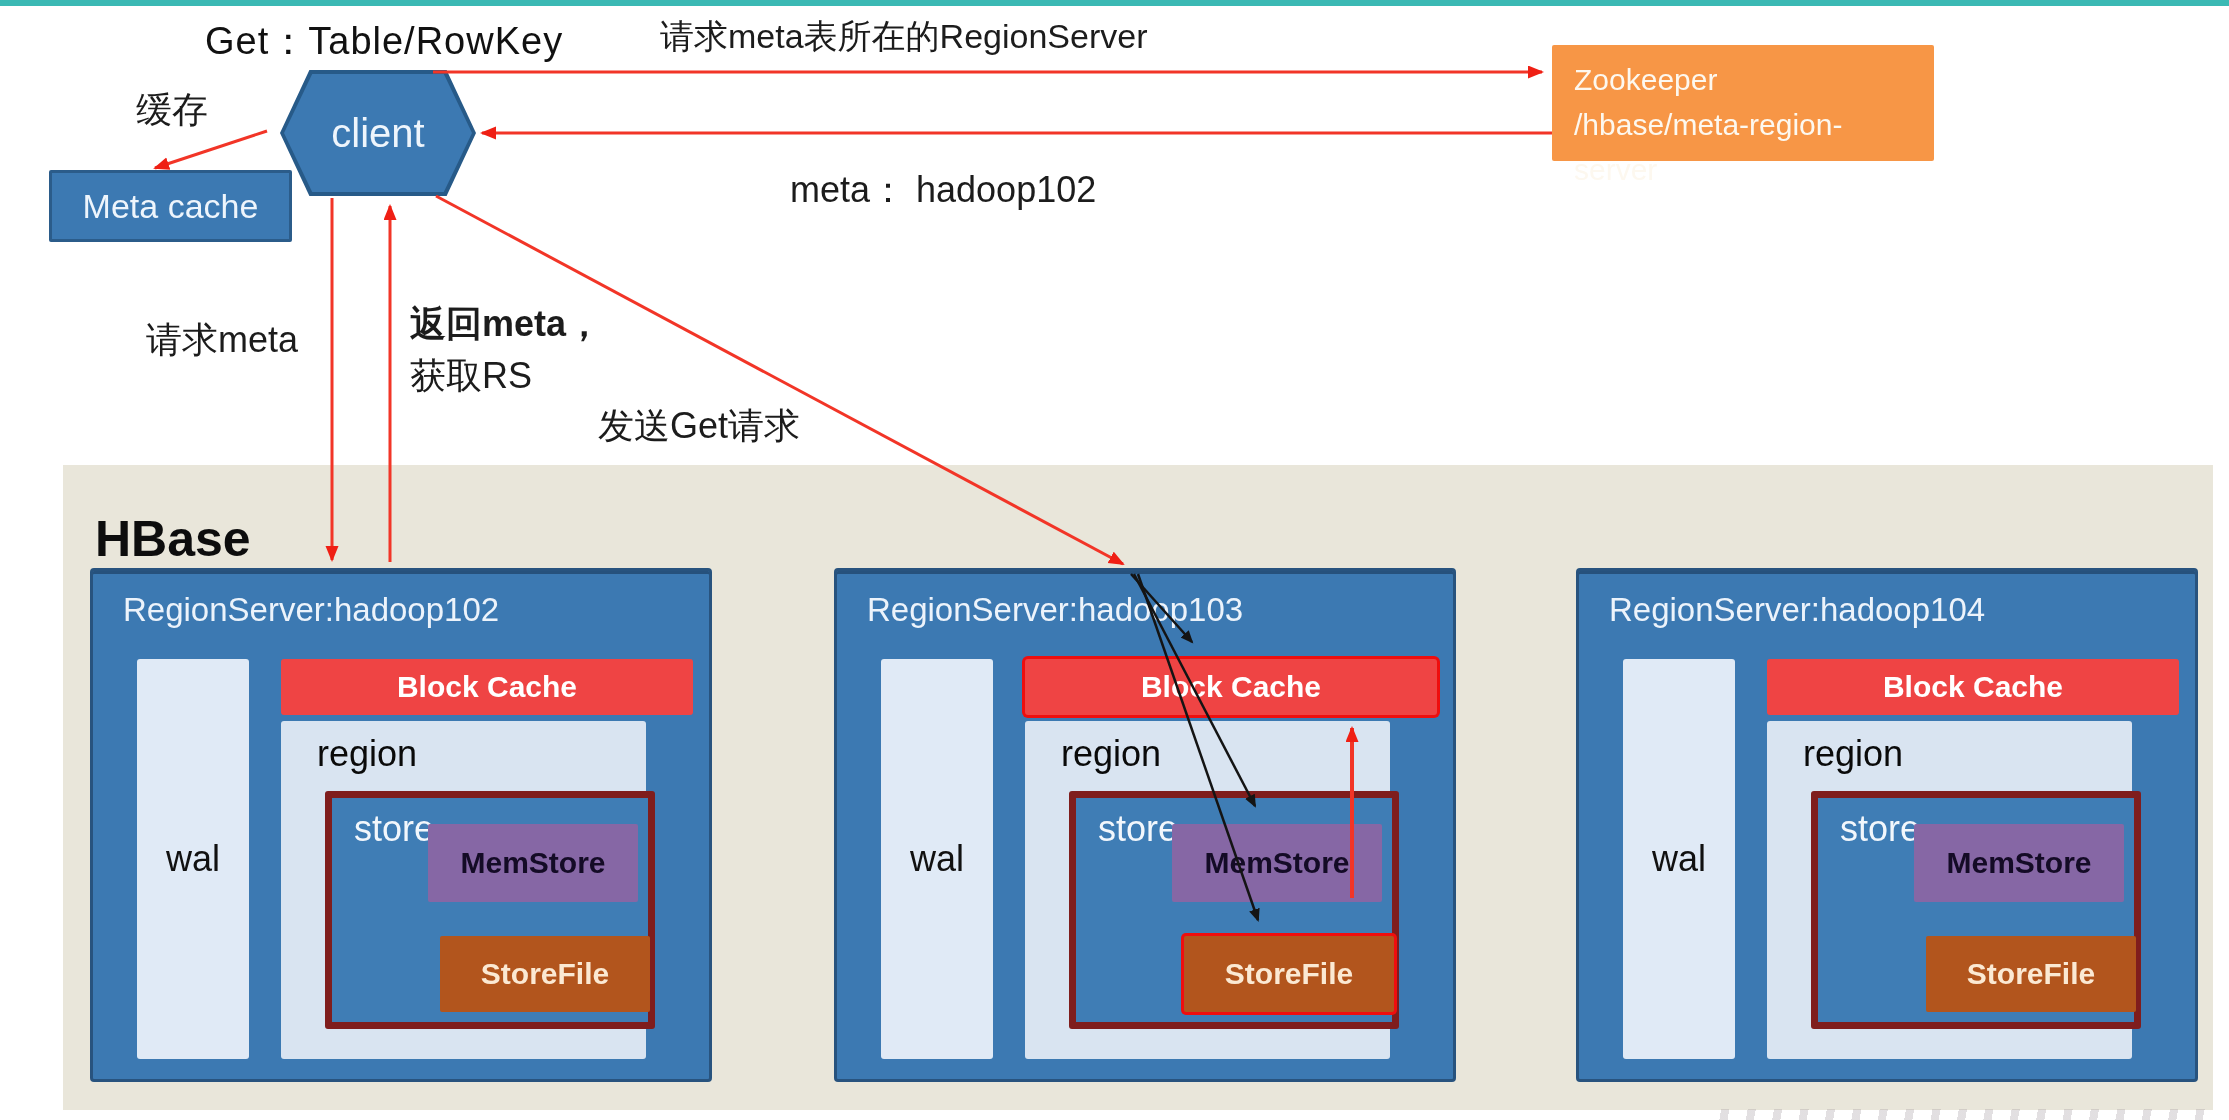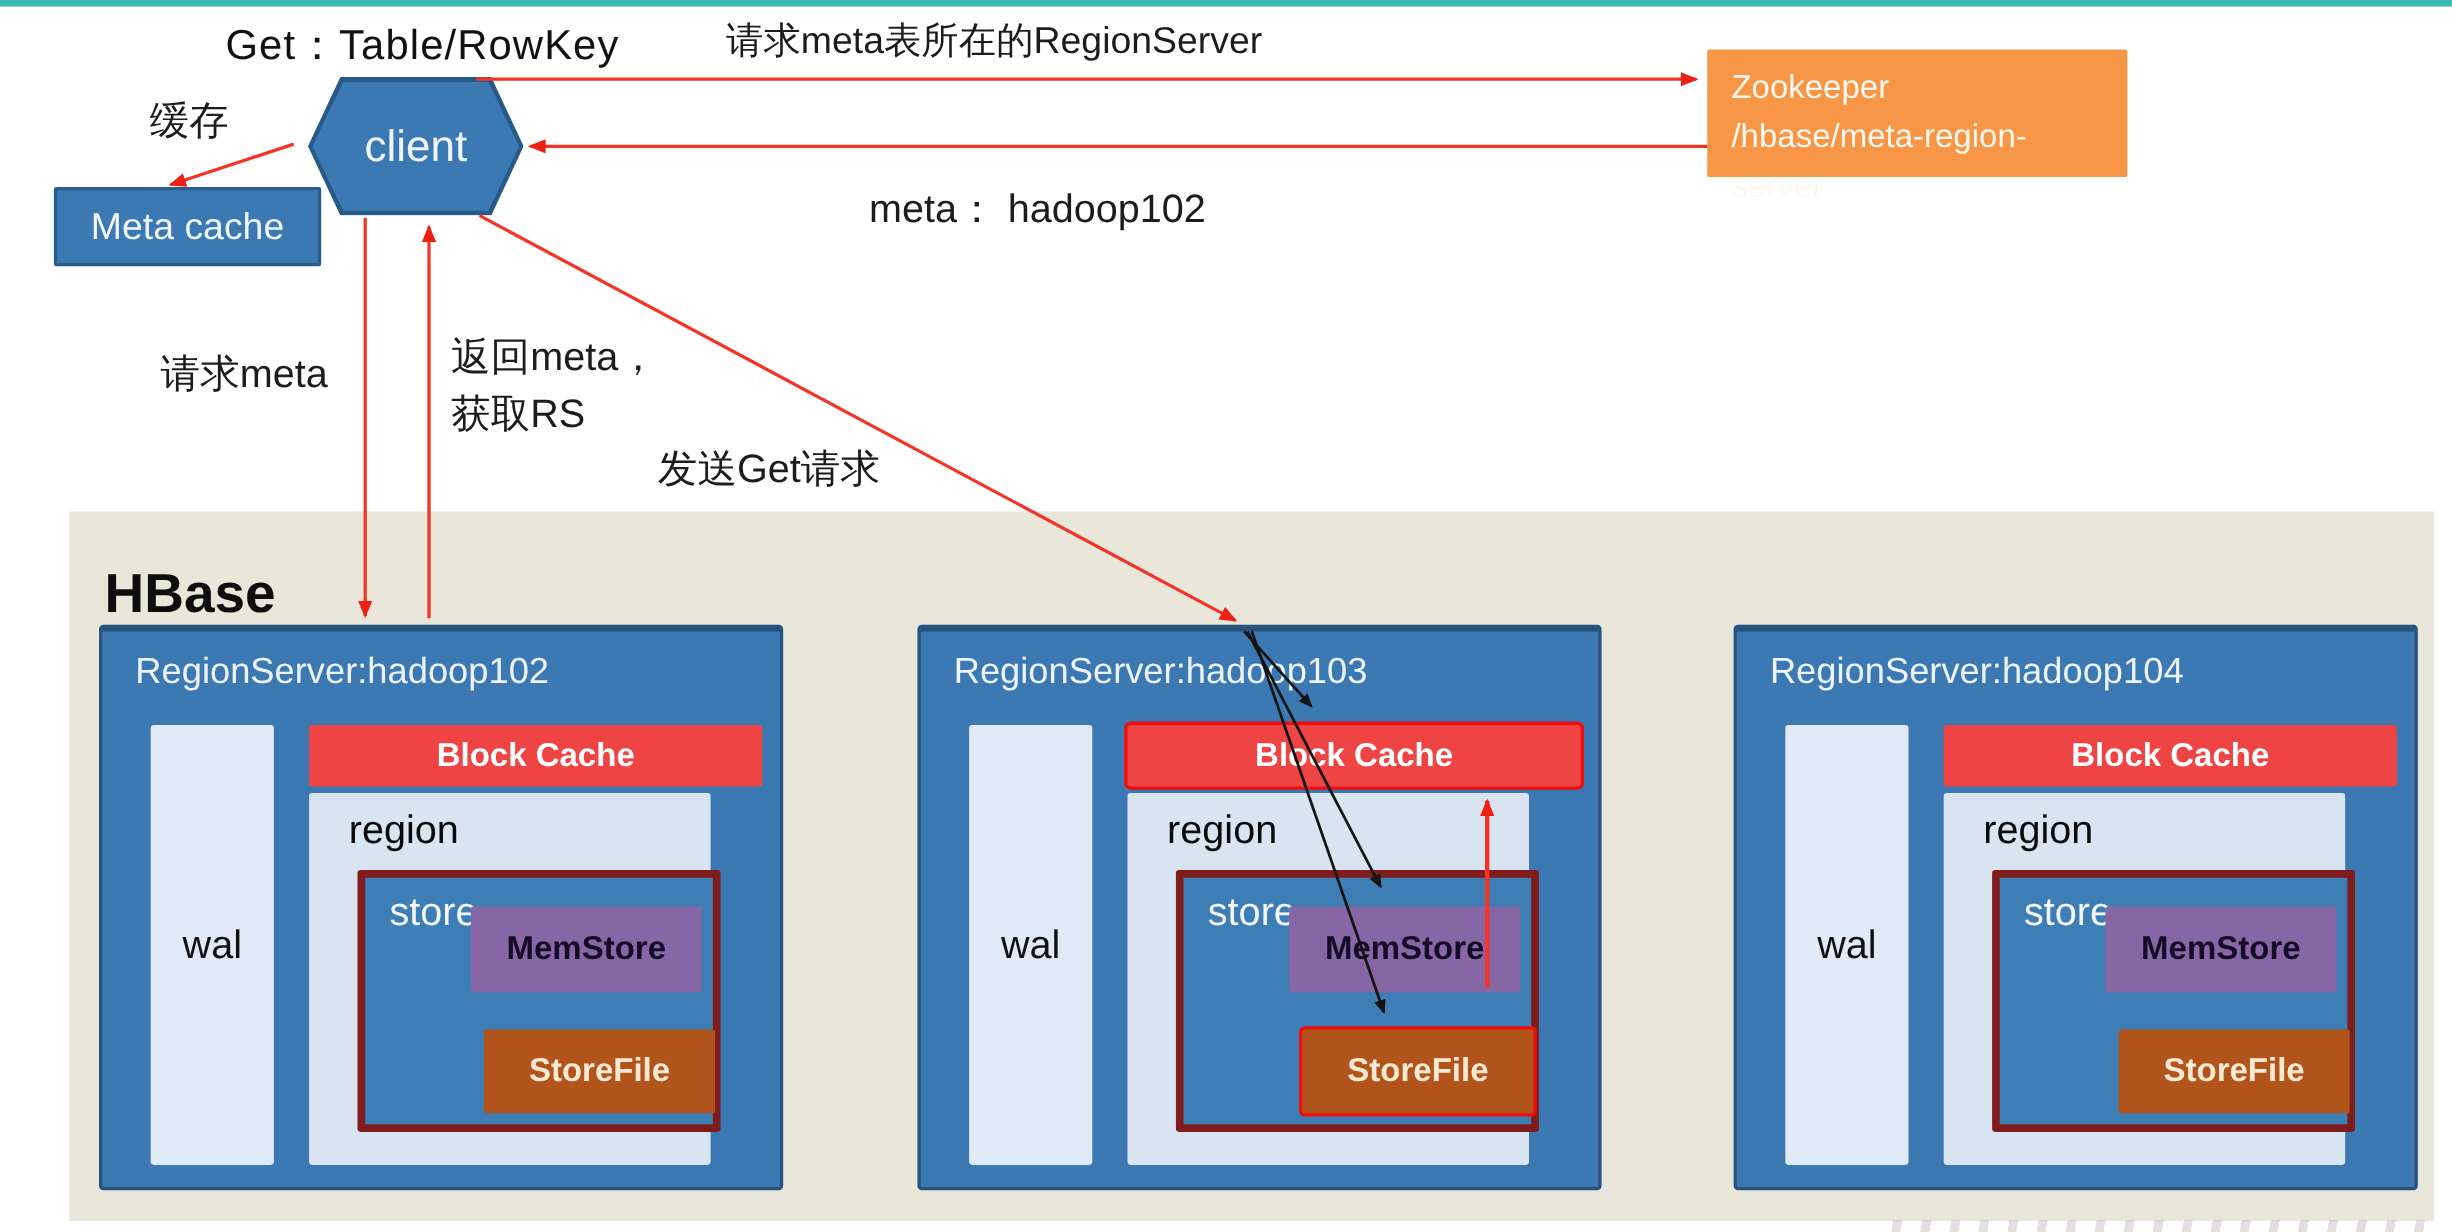--- a/index.html
+++ b/index.html
@@ -75,21 +75,21 @@
   </div>
 
   <div class="abs zookeeper">
     <div>Zookeeper</div>
     <div>/hbase/meta-region-server</div>
   </div>
 
   <div class="abs cn-label" style="left:660px;top:14px;font-size:34px;">请求meta表所在的RegionServer</div>
   <div class="abs cn-label" style="left:790px;top:146px;margin-top:20px;">meta： hadoop102</div>
   <div class="abs cn-label" style="left:146px;top:316px;">请求meta</div>
-  <div class="abs cn-label" style="left:410px;top:300px;">返回meta，</div>
+  <div class="abs cn-label" style="left:410px;top:300px;font-weight:bold;">返回meta，</div>
   <div class="abs cn-label" style="left:410px;top:352px;">获取RS</div>
   <div class="abs cn-label" style="left:598px;top:402px;">发送Get请求</div>
 
   <div class="abs hbase"></div>
   <div class="abs hbase-title">HBase</div>
 
   <div class="abs rs" style="left:90px;">
     <div class="abs rs-name">RegionServer:hadoop102</div>
     <div class="abs wal">wal</div>
     <div class="abs blockcache">Block Cache</div>

